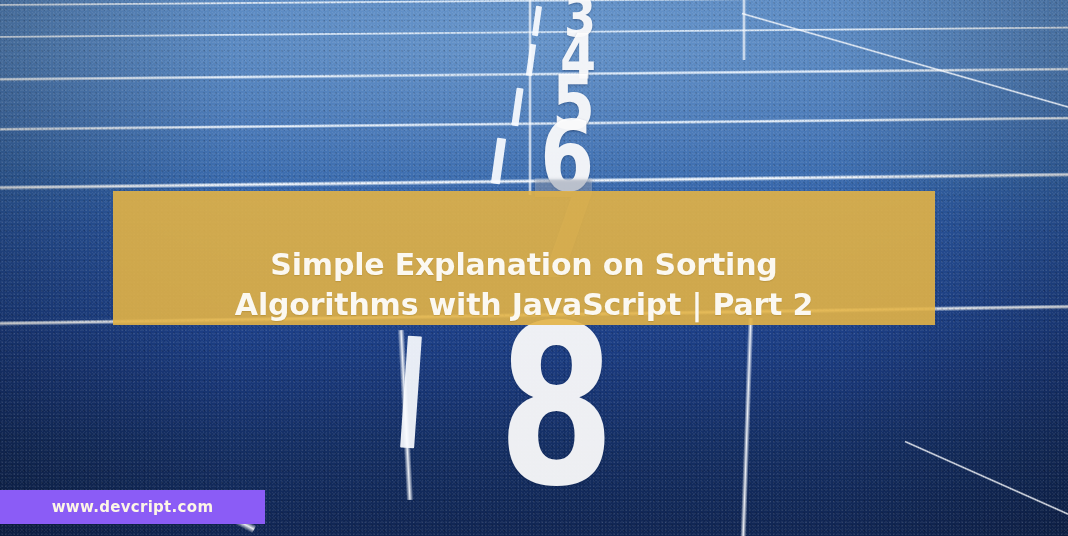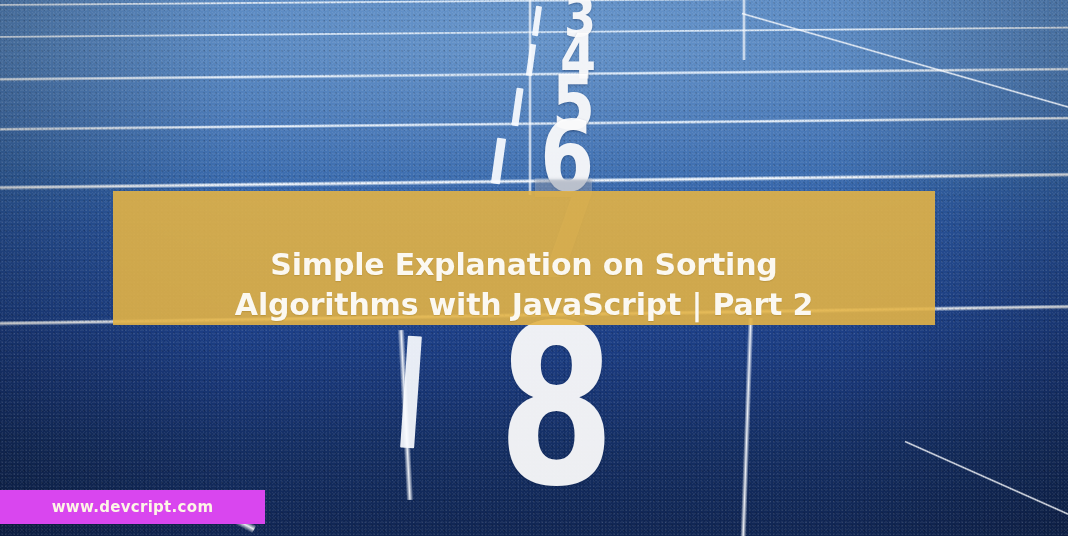--- a/index.html
+++ b/index.html
@@ -144,21 +144,21 @@
     text-shadow:0 1px 1px rgba(120,85,10,.22);
   }
 
   
   .url-ribbon {
     position:absolute;
     left:0;
     top:490px;
     width:265px;
     height:34px;
-    background:#d946ef;
+    background:#8b5cf6;
     display:flex;
     align-items:center;
     justify-content:center;
   }
   .url-ribbon-text {
     color:#fdf6e6;
     font-family:"DejaVu Sans", sans-serif;
     font-weight:bold;
     font-size:15px;
     letter-spacing:.3px;

